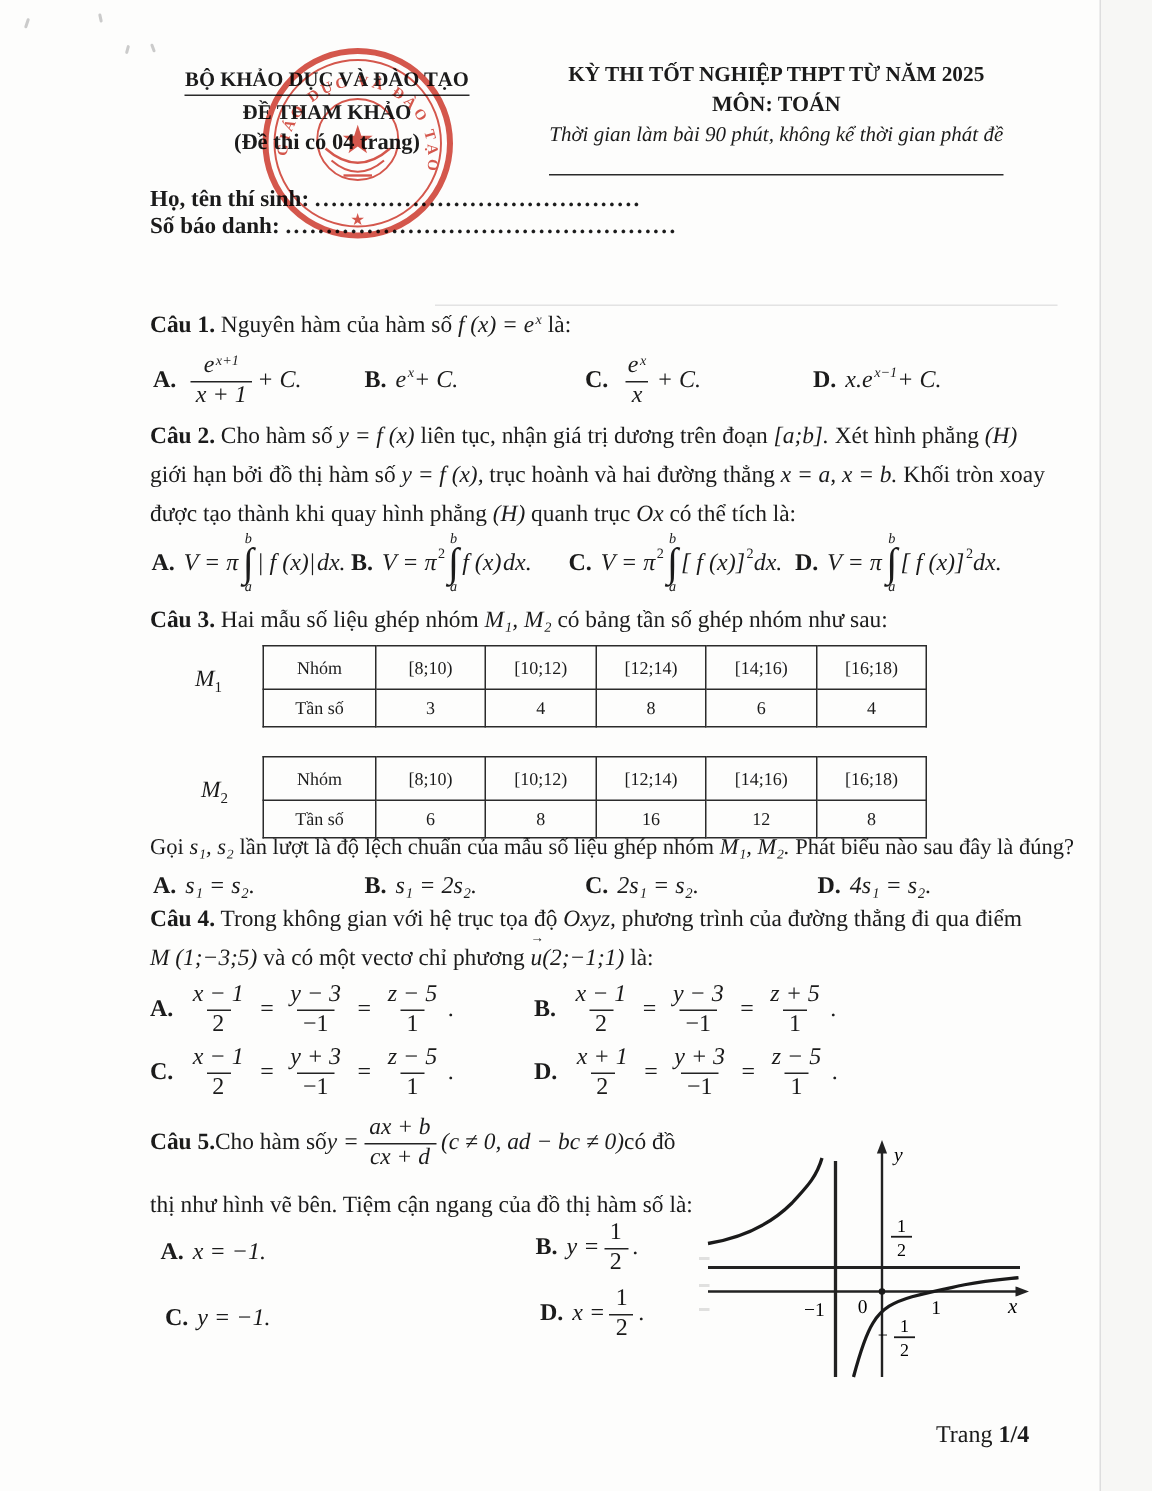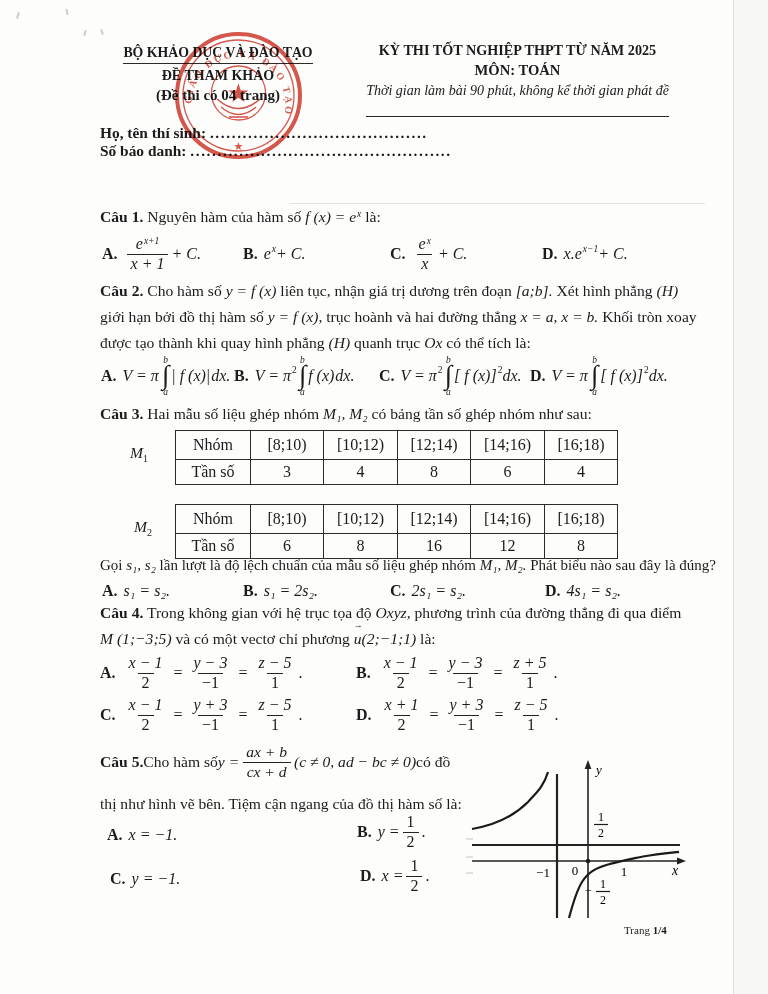--- a/index.html
+++ b/index.html
@@ -30,34 +30,34 @@
   .h-l3{font-weight:700;font-size:15px;margin-top:3px;}
   .h-r1{font-weight:700;font-size:14.2px;}
   .h-r2{font-weight:700;font-size:14.6px;margin-top:3px;}
   .h-r3{font-style:italic;font-size:14px;margin-top:4px;}
   .h-r3 span{display:inline-block;border-bottom:1px solid #2a2a2a;padding-bottom:17px;}
   .name-line{position:absolute;left:100px;font-size:15.4px;white-space:nowrap;}
   .name-line .lbl{font-weight:700;}
   .dots{letter-spacing:1.6px;font-weight:700;}
   
   .ftable{position:absolute;border-collapse:collapse;}
-  .ftable td{border:1.2px solid #2b2b2b;text-align:center;font-size:16px;padding:0;}
+  .ftable td{border:1.2px solid #2b2b2b;text-align:center;font-size:12px;padding:0;}
   .ftable tr.r1 td{height:28px;}
   .ftable tr.r2 td{height:24px;}
   .tbl-label{position:absolute;font-size:15.6px;font-style:italic;}
   .tbl-label sub{font-size:10px;font-style:normal;}
   
   #stamp{position:absolute;left:172px;top:29px;opacity:.85;mix-blend-mode:multiply;}
   
   .mark{position:absolute;background:#9a9a9a;opacity:.5;border-radius:1px;}
   .dash{position:absolute;background:#bdbdbd;opacity:.45;}
   .faint-underline{position:absolute;background:#c9c9c9;opacity:.5;height:1px;}
   .page-edge{position:absolute;top:0;width:1px;height:994px;background:#dedede;}
   .edge-area{position:absolute;top:0;right:0;width:34px;height:994px;background:#f7f7f5;}
-  .footer{position:absolute;font-size:11px;}
+  .footer{position:absolute;font-size:16px;margin-top:24px;}
   .graph-num{font-size:13px;}
 </style>
 </head>
 <body>
 
 <div id="page">
 
   <div class="mark" style="left:17px;top:12px;width:2px;height:7px;transform:rotate(18deg);"></div>
   <div class="mark" style="left:66px;top:9px;width:2px;height:6px;transform:rotate(-12deg);"></div>
   <div class="mark" style="left:84px;top:30px;width:2px;height:6px;transform:rotate(15deg);"></div>

